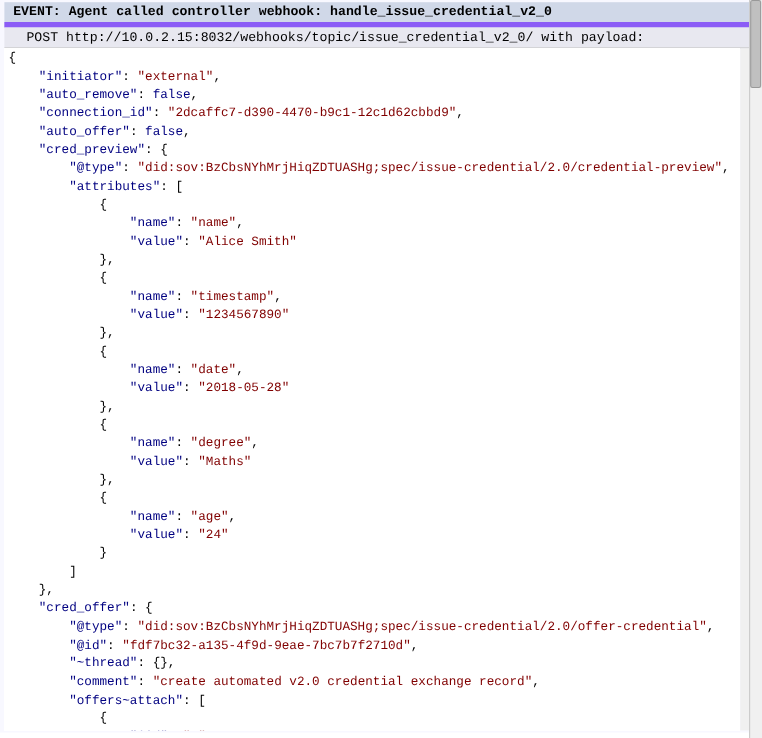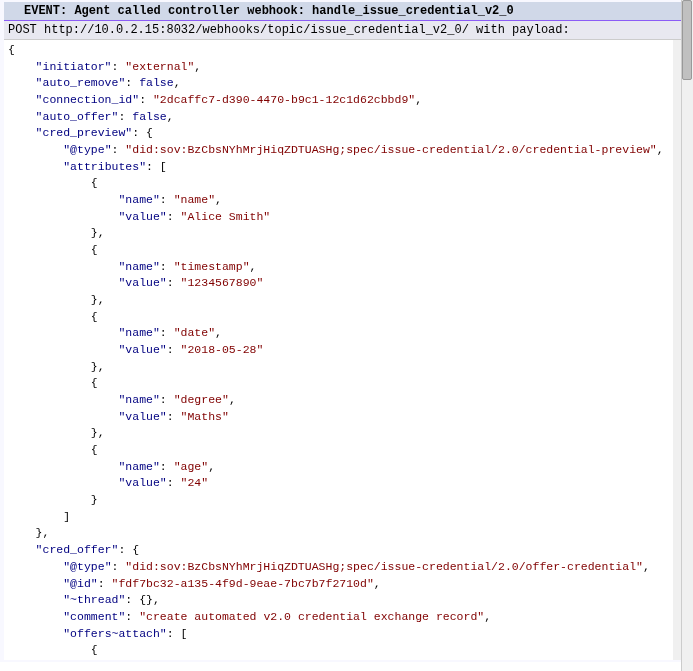--- a/index.html
+++ b/index.html
@@ -44,24 +44,24 @@
       font-size: 11.5px;
       line-height: 1.45;
       white-space: pre-wrap;
       word-break: break-all;
     }
   </style>
 </head>
 <body>
 
 <div class="content-area">
-  <div style="background:#d0d8e8; padding:2px 20px; border-bottom:1px solid #8b5cf6; width:681px;">
+  <div style="background:#d0d8e8; padding:2px 8px; border-bottom:5px solid #8b5cf6; width:681px;">
     <span style="font-family:'Courier New',monospace; font-size:12px; font-weight:bold; color:#000000;">EVENT: Agent called controller webhook: handle_issue_credential_v2_0</span>
   </div>
-  <div style="background:#e8e8f0; padding:2px 4px; border-bottom:1px solid #cccccc; width:681px;">
+  <div style="background:#e8e8f0; padding:2px 20px; border-bottom:1px solid #cccccc; width:681px;">
     <span style="font-family:'Courier New',monospace; font-size:12px; color:#000000;">POST http://10.0.2.15:8032/webhooks/topic/issue_credential_v2_0/ with payload:</span>
   </div>
   <div style="background:#ffffff; padding:2px 4px; overflow-y:auto; height:620px; width:681px; border-right:12px solid #f0f0f0;">
     <pre style="font-family:'Courier New',monospace; font-size:11.5px; color:#000080; line-height:1.45;"><span style="color:#000000;">{</span>
     <span style="color:#000080;">"initiator"</span><span style="color:#000000;">: </span><span style="color:#800000;">"external"</span><span style="color:#000000;">,</span>
     <span style="color:#000080;">"auto_remove"</span><span style="color:#000000;">: </span><span style="color:#000080;">false</span><span style="color:#000000;">,</span>
     <span style="color:#000080;">"connection_id"</span><span style="color:#000000;">: </span><span style="color:#800000;">"2dcaffc7-d390-4470-b9c1-12c1d62cbbd9"</span><span style="color:#000000;">,</span>
     <span style="color:#000080;">"auto_offer"</span><span style="color:#000000;">: </span><span style="color:#000080;">false</span><span style="color:#000000;">,</span>
     <span style="color:#000080;">"cred_preview"</span><span style="color:#000000;">: {</span>
         <span style="color:#000080;">"@type"</span><span style="color:#000000;">: </span><span style="color:#800000;">"did:sov:BzCbsNYhMrjHiqZDTUASHg;spec/issue-credential/2.0/credential-preview"</span><span style="color:#000000;">,</span>

